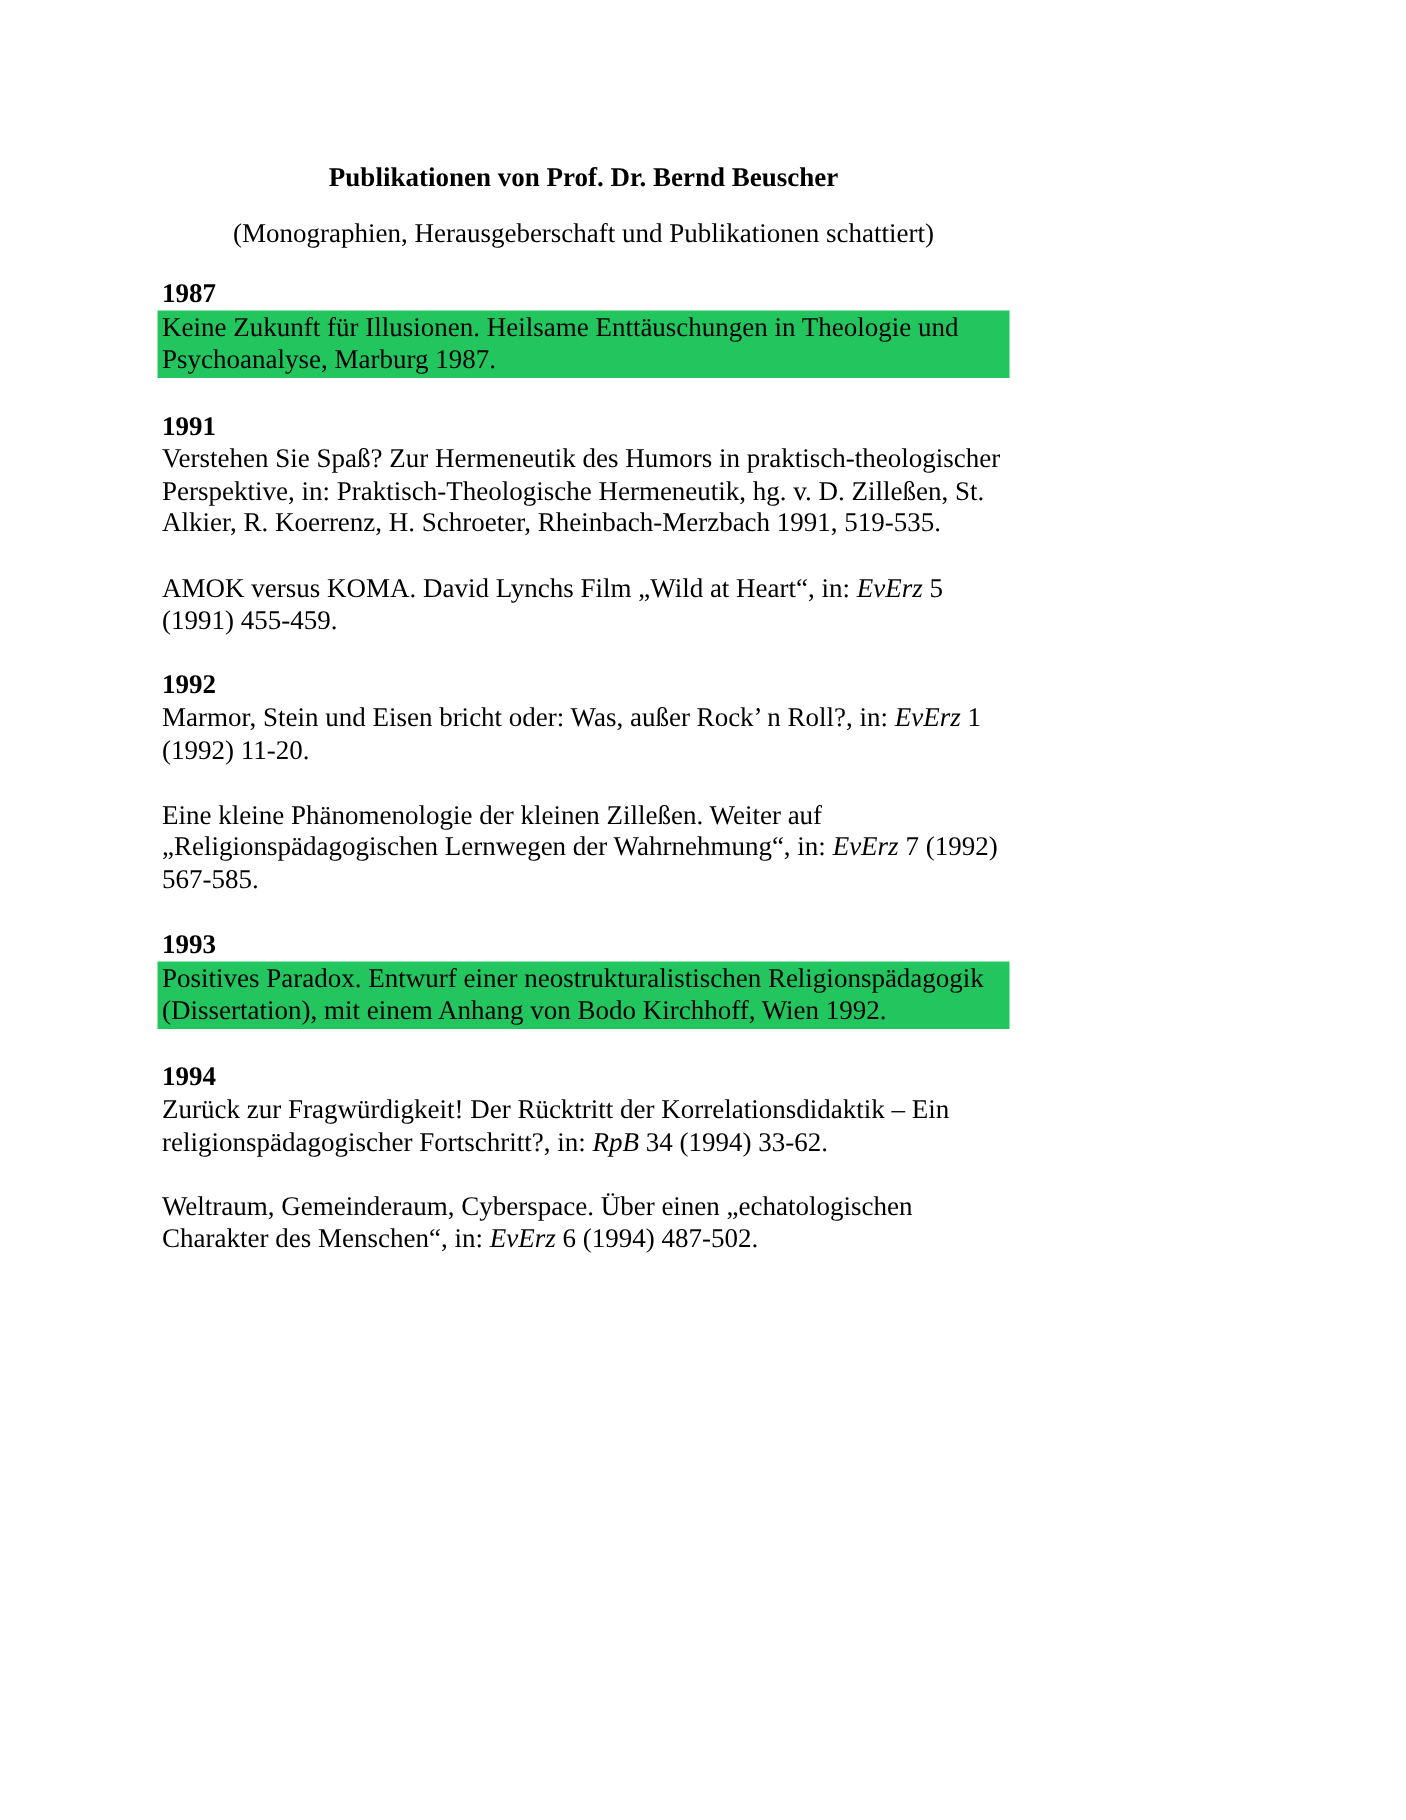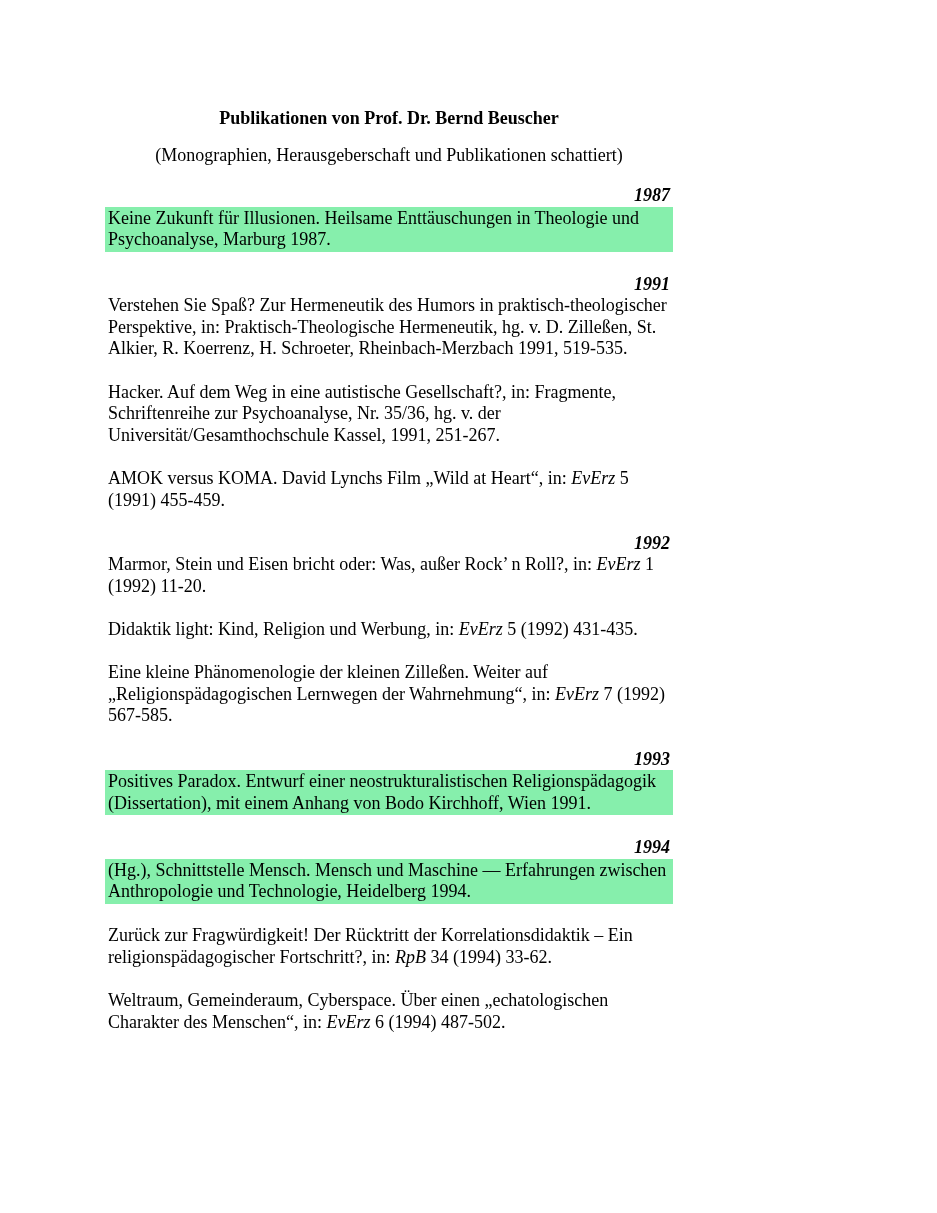--- a/index.html
+++ b/index.html
@@ -32,60 +32,56 @@
     font-size: 18px;
     line-height: 21.6px;
     margin: 15px 0 0 0;
   }
   .publications {
     margin-top: 19px;
     font-size: 18px;
     line-height: 21.6px;
   }
   .year-heading {
-    text-align: right;
+    text-align: left;
     font-weight: bold;
-    font-style: italic;
     font-size: 18px;
     line-height: 21.6px;
     margin: 0;
   }
   .entry {
     margin: 0 0 21.6px 0;
     font-size: 18px;
     line-height: 21.6px;
     text-align: left;
   }
   .entry.shaded {
-    background: #86efac;
+    background: #22c55e;
     margin-left: -3px;
     margin-right: -3px;
     padding: 1px 3px;
   }
   .it {
     font-style: italic;
   }
 </style>
 </head>
 <body>
 
 <div class="page">
   <p class="doc-title">Publikationen von Prof. Dr. Bernd Beuscher</p>
   <p class="doc-subtitle">(Monographien, Herausgeberschaft und Publikationen schattiert)</p>
   <div class="publications">
       <p class="year-heading">1987</p>
       <p class="entry shaded"><span>Keine Zukunft für Illusionen. Heilsame Enttäuschungen in Theologie und Psychoanalyse, Marburg 1987.</span></p>
       <p class="year-heading">1991</p>
       <p class="entry"><span>Verstehen Sie Spaß? Zur Hermeneutik des Humors in praktisch-theologischer Perspektive, in: Praktisch-Theologische Hermeneutik, hg. v. D. Zilleßen, St. Alkier, R. Koerrenz, H. Schroeter, Rheinbach-Merzbach 1991, 519-535.</span></p>
-      <p class="entry"><span>Hacker. Auf dem Weg in eine autistische Gesellschaft?, in: Fragmente, Schriftenreihe zur Psychoanalyse, Nr. 35/36, hg. v. der Universität/Gesamthochschule Kassel, 1991, 251-267.</span></p>
       <p class="entry"><span>AMOK versus KOMA. David Lynchs Film „Wild at Heart“, in: </span><span class="it">EvErz</span><span> 5 (1991) 455-459.</span></p>
       <p class="year-heading">1992</p>
       <p class="entry"><span>Marmor, Stein und Eisen bricht oder: Was, außer Rock’ n Roll?, in: </span><span class="it">EvErz</span><span> 1 (1992) 11-20.</span></p>
-      <p class="entry"><span>Didaktik light: Kind, Religion und Werbung, in: </span><span class="it">EvErz</span><span> 5 (1992) 431-435.</span></p>
       <p class="entry"><span>Eine kleine Phänomenologie der kleinen Zilleßen. Weiter auf „Religionspädagogischen Lernwegen der Wahrnehmung“, in: </span><span class="it">EvErz</span><span> 7 (1992) 567-585.</span></p>
       <p class="year-heading">1993</p>
-      <p class="entry shaded"><span>Positives Paradox. Entwurf einer neostrukturalistischen Religionspädagogik (Dissertation), mit einem Anhang von Bodo Kirchhoff, Wien 1991.</span></p>
+      <p class="entry shaded"><span>Positives Paradox. Entwurf einer neostrukturalistischen Religionspädagogik (Dissertation), mit einem Anhang von Bodo Kirchhoff, Wien 1992.</span></p>
       <p class="year-heading">1994</p>
-      <p class="entry shaded"><span>(Hg.), Schnittstelle Mensch. Mensch und Maschine — Erfahrungen zwischen Anthropologie und Technologie, Heidelberg 1994.</span></p>
       <p class="entry"><span>Zurück zur Fragwürdigkeit! Der Rücktritt der Korrelationsdidaktik – Ein religionspädagogischer Fortschritt?, in: </span><span class="it">RpB</span><span> 34 (1994) 33-62.</span></p>
       <p class="entry"><span>Weltraum, Gemeinderaum, Cyberspace. Über einen „echatologischen Charakter des Menschen“, in: </span><span class="it">EvErz</span><span> 6 (1994) 487-502.</span></p>
     </div>
 </div>
 
 </body></html>

